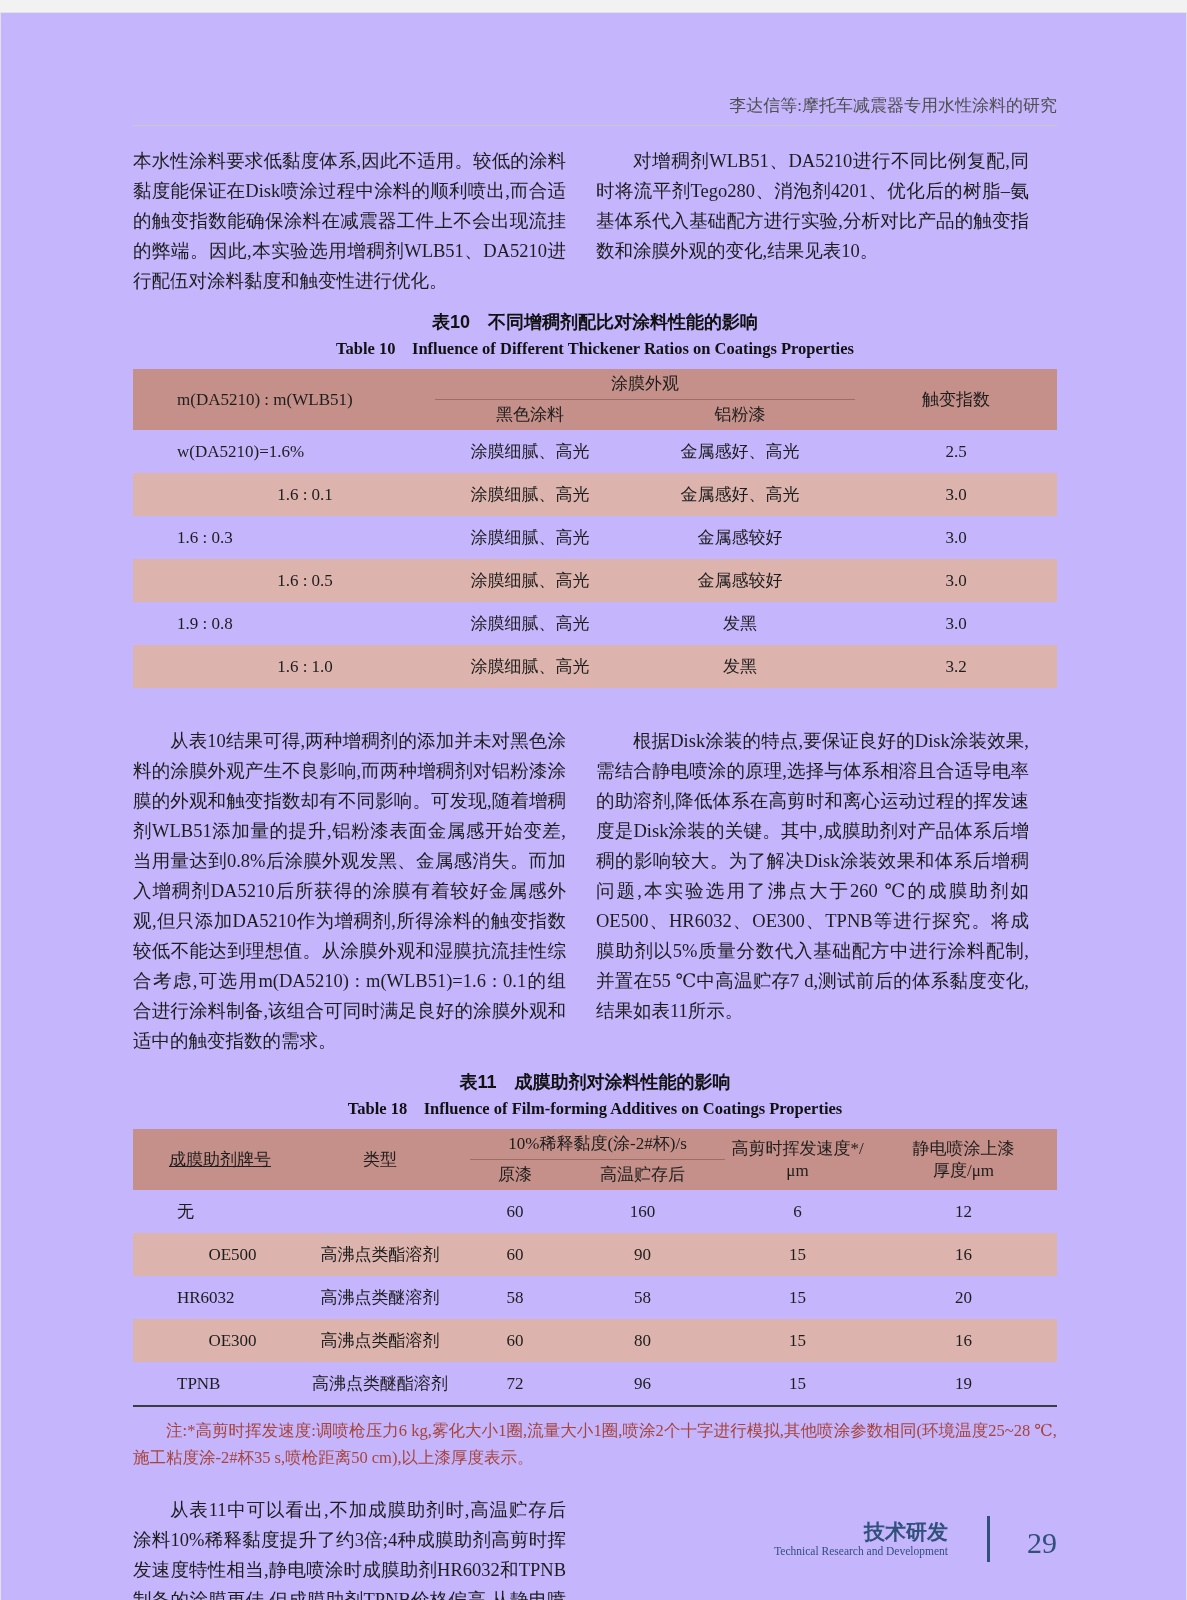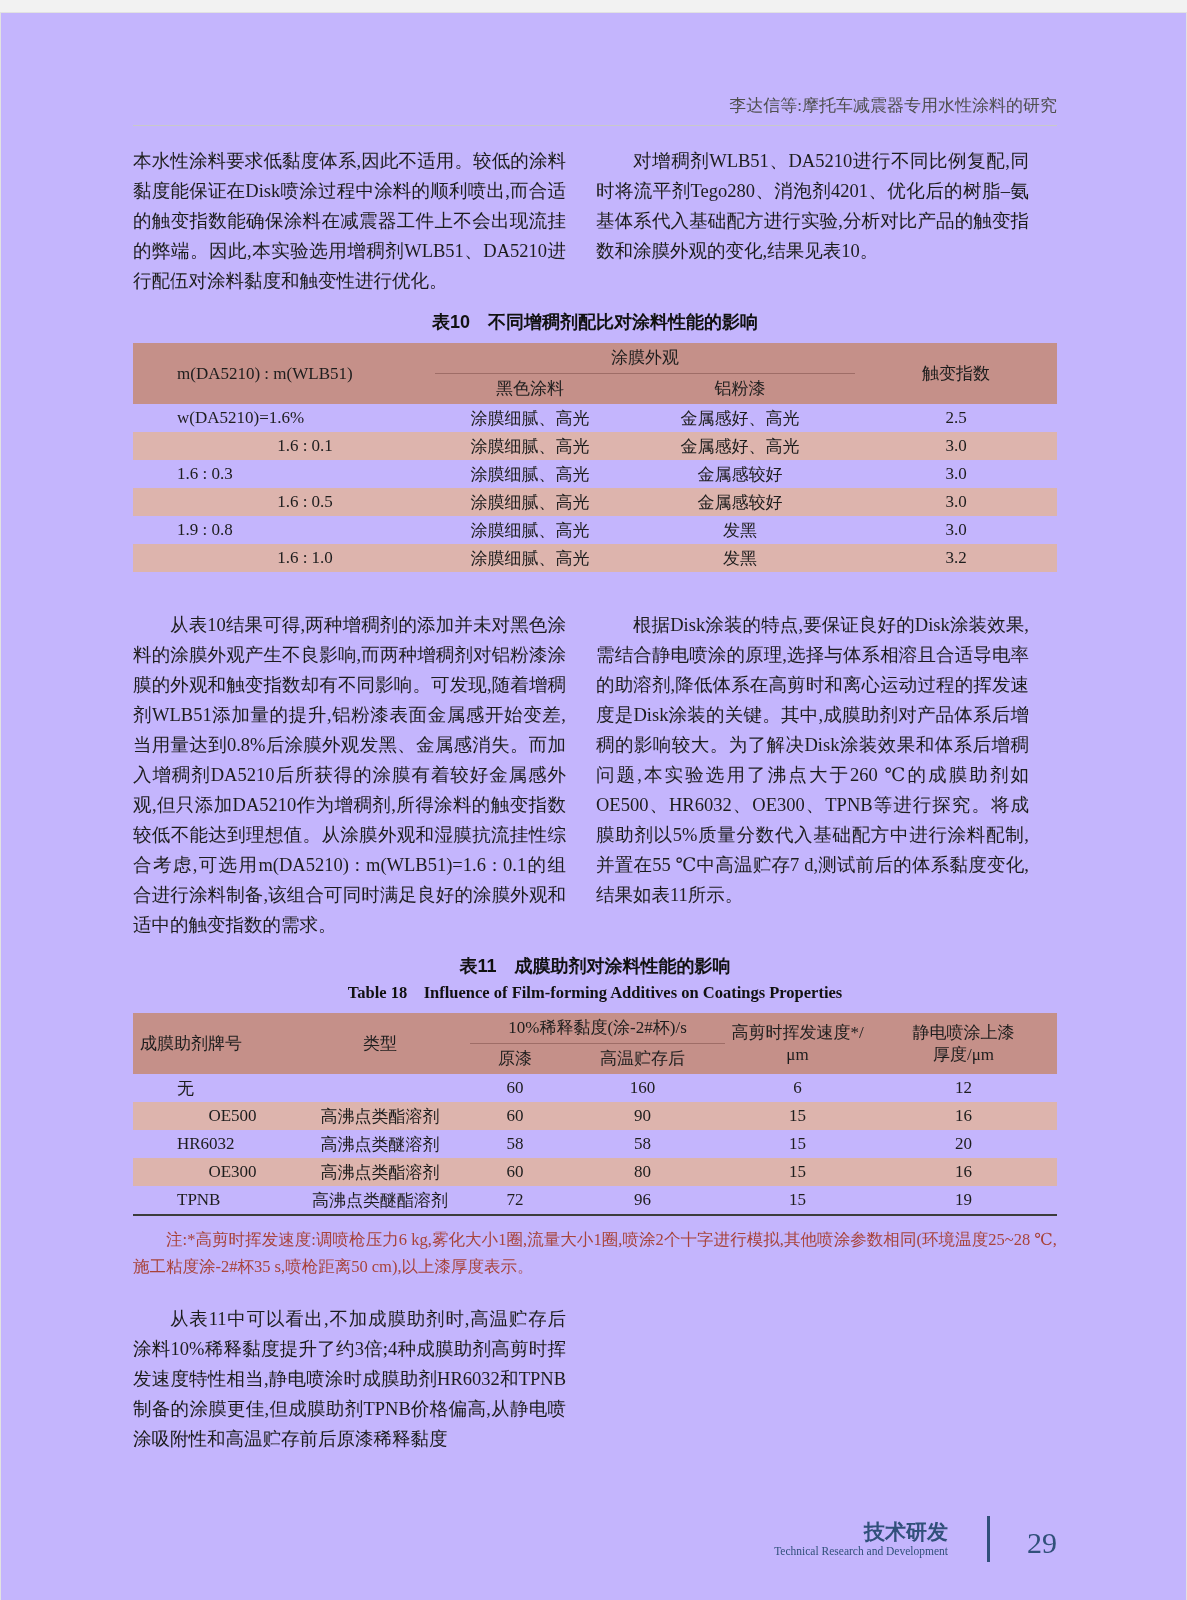--- a/index.html
+++ b/index.html
@@ -31,25 +31,25 @@
 
   
   .tbl-title-zh{margin-top:14px;text-align:center;font-family:"Liberation Sans","DejaVu Sans",sans-serif;
     font-weight:bold;font-size:18px;line-height:24px;color:#111;}
   .tbl-title-en{margin-top:4px;text-align:center;font-weight:bold;font-size:16.5px;line-height:22px;color:#111;}
 
   
   table.tbl{width:100%;border-collapse:collapse;table-layout:fixed;margin-top:9px;font-size:17px;}
   table.tbl th{font-weight:normal;background:#c59089;white-space:pre-line;vertical-align:middle;
     text-align:center;line-height:22px;padding:4px 2px;}
-  table.tbl td{height:28px;text-align:center;vertical-align:middle;padding:0 2px;}
+  table.tbl td{height:43px;text-align:center;vertical-align:middle;padding:0 2px;}
   table.tbl tr.alt td{background:#ddb4ad;text-align:center;}
   th.group{border-bottom:1px solid rgba(90,45,40,0.35);}
   .t10 th.c1,.t10 td.c1{text-align:left;padding-left:44px;}
-  .t11 th.c1{text-align:left;padding-left:7px;}
+  .t11 th.c1{text-align:left;padding-left:36px;text-decoration:underline;}
   .t11 td.c1{text-align:left;padding-left:44px;}
   table.t11{border-bottom:2px solid #3c3c3c;}
 
   
   .note{margin:10px 0 0 0;font-size:16.5px;line-height:27px;color:#a8433a;
     text-align:justify;text-indent:2em;}
 
   
   .footer{position:absolute;right:130px;bottom:50px;display:flex;align-items:center;gap:28px;}
   .footer-text{text-align:right;color:#31507a;}
@@ -70,20 +70,21 @@
     <div class="two-col top">
       <div class="col">
         <p class="body">本水性涂料要求低黏度体系,因此不适用。较低的涂料黏度能保证在Disk喷涂过程中涂料的顺利喷出,而合适的触变指数能确保涂料在减震器工件上不会出现流挂的弊端。因此,本实验选用增稠剂WLB51、DA5210进行配伍对涂料黏度和触变性进行优化。</p>
       </div>
       <div class="col">
         <p class="body indent">对增稠剂WLB51、DA5210进行不同比例复配,同时将流平剂Tego280、消泡剂4201、优化后的树脂–氨基体系代入基础配方进行实验,分析对比产品的触变指数和涂膜外观的变化,结果见表10。</p>
       </div>
     </div>
 
     <div class="tbl-title-zh">表10　不同增稠剂配比对涂料性能的影响</div>
+    <div class="tbl-title-en">Table 10 Influence of Different Thickener Ratios on Coatings Properties</div>
     <table class="tbl t10">
       <colgroup>
           <col style="width:302px">
           <col style="width:190px">
           <col style="width:230px">
           <col style="width:202px">
         </colgroup>
       <thead>
         <tr>
           <th class="c1" rowspan="2">m(DA5210) : m(WLB51)</th>

